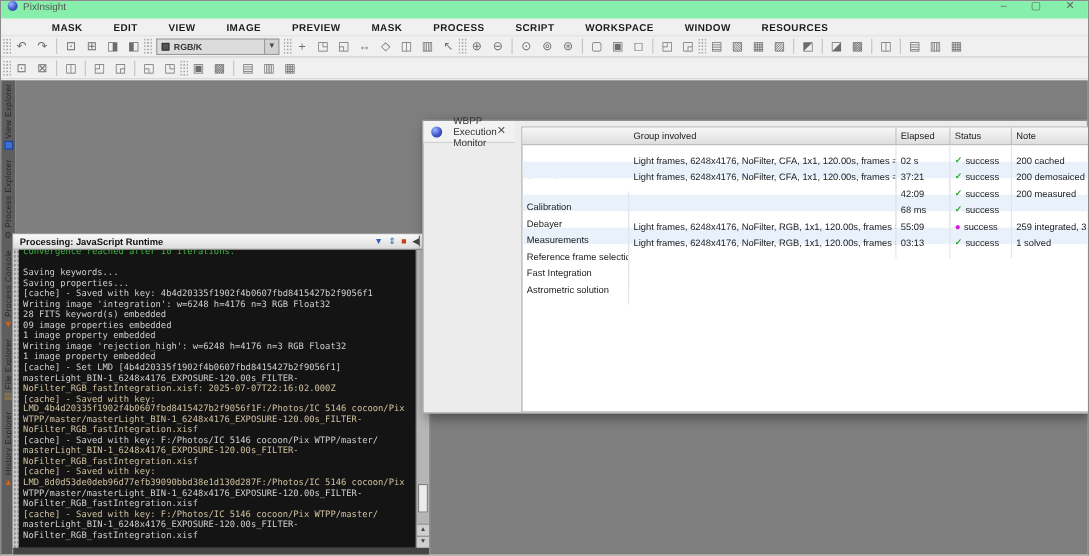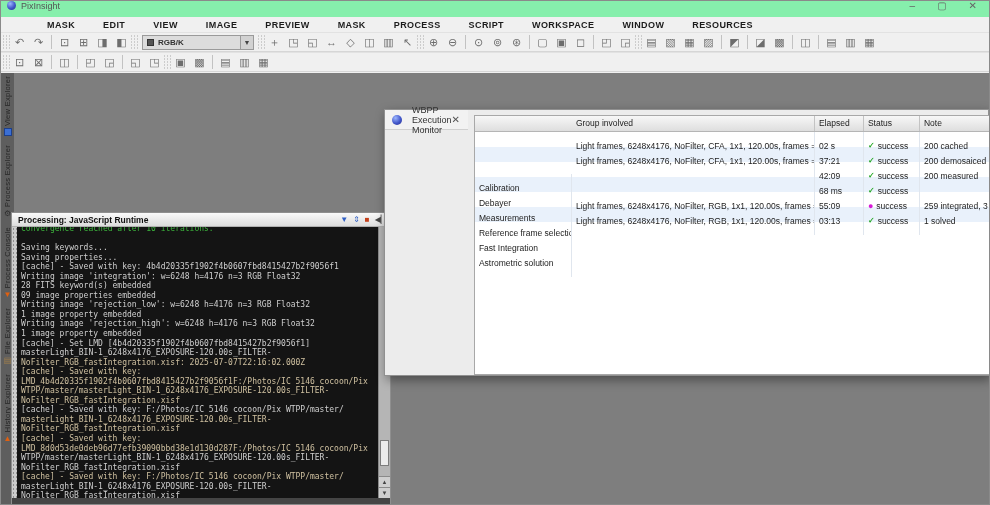--- a/index.html
+++ b/index.html
@@ -373,21 +373,20 @@
         <div class="cbody">
           <div class="clines">
             <div class="cline green">convergence reached after 10 iterations.</div>
               <div class="cline gray"></div>
               <div class="cline gray">Saving keywords...</div>
               <div class="cline gray">Saving properties...</div>
               <div class="cline gray">[cache] - Saved with key: 4b4d20335f1902f4b0607fbd8415427b2f9056f1</div>
               <div class="cline gray">Writing image 'integration': w=6248 h=4176 n=3 RGB Float32</div>
               <div class="cline gray">28 FITS keyword(s) embedded</div>
               <div class="cline gray">09 image properties embedded</div>
-              <div class="cline gray">Writing image 'rejection_low': w=6248 h=4176 n=3 RGB Float32</div>
               <div class="cline gray">1 image property embedded</div>
               <div class="cline gray">Writing image 'rejection_high': w=6248 h=4176 n=3 RGB Float32</div>
               <div class="cline gray">1 image property embedded</div>
               <div class="cline gray">[cache] - Set LMD [4b4d20335f1902f4b0607fbd8415427b2f9056f1]</div>
               <div class="cline gray">masterLight_BIN-1_6248x4176_EXPOSURE-120.00s_FILTER-</div>
               <div class="cline tan">NoFilter_RGB_fastIntegration.xisf: 2025-07-07T22:16:02.000Z</div>
               <div class="cline tan">[cache] - Saved with key:</div>
               <div class="cline tan">LMD_4b4d20335f1902f4b0607fbd8415427b2f9056f1F:/Photos/IC 5146 cocoon/Pix</div>
               <div class="cline tan">WTPP/master/masterLight_BIN-1_6248x4176_EXPOSURE-120.00s_FILTER-</div>
               <div class="cline tan">NoFilter_RGB_fastIntegration.xisf</div>

